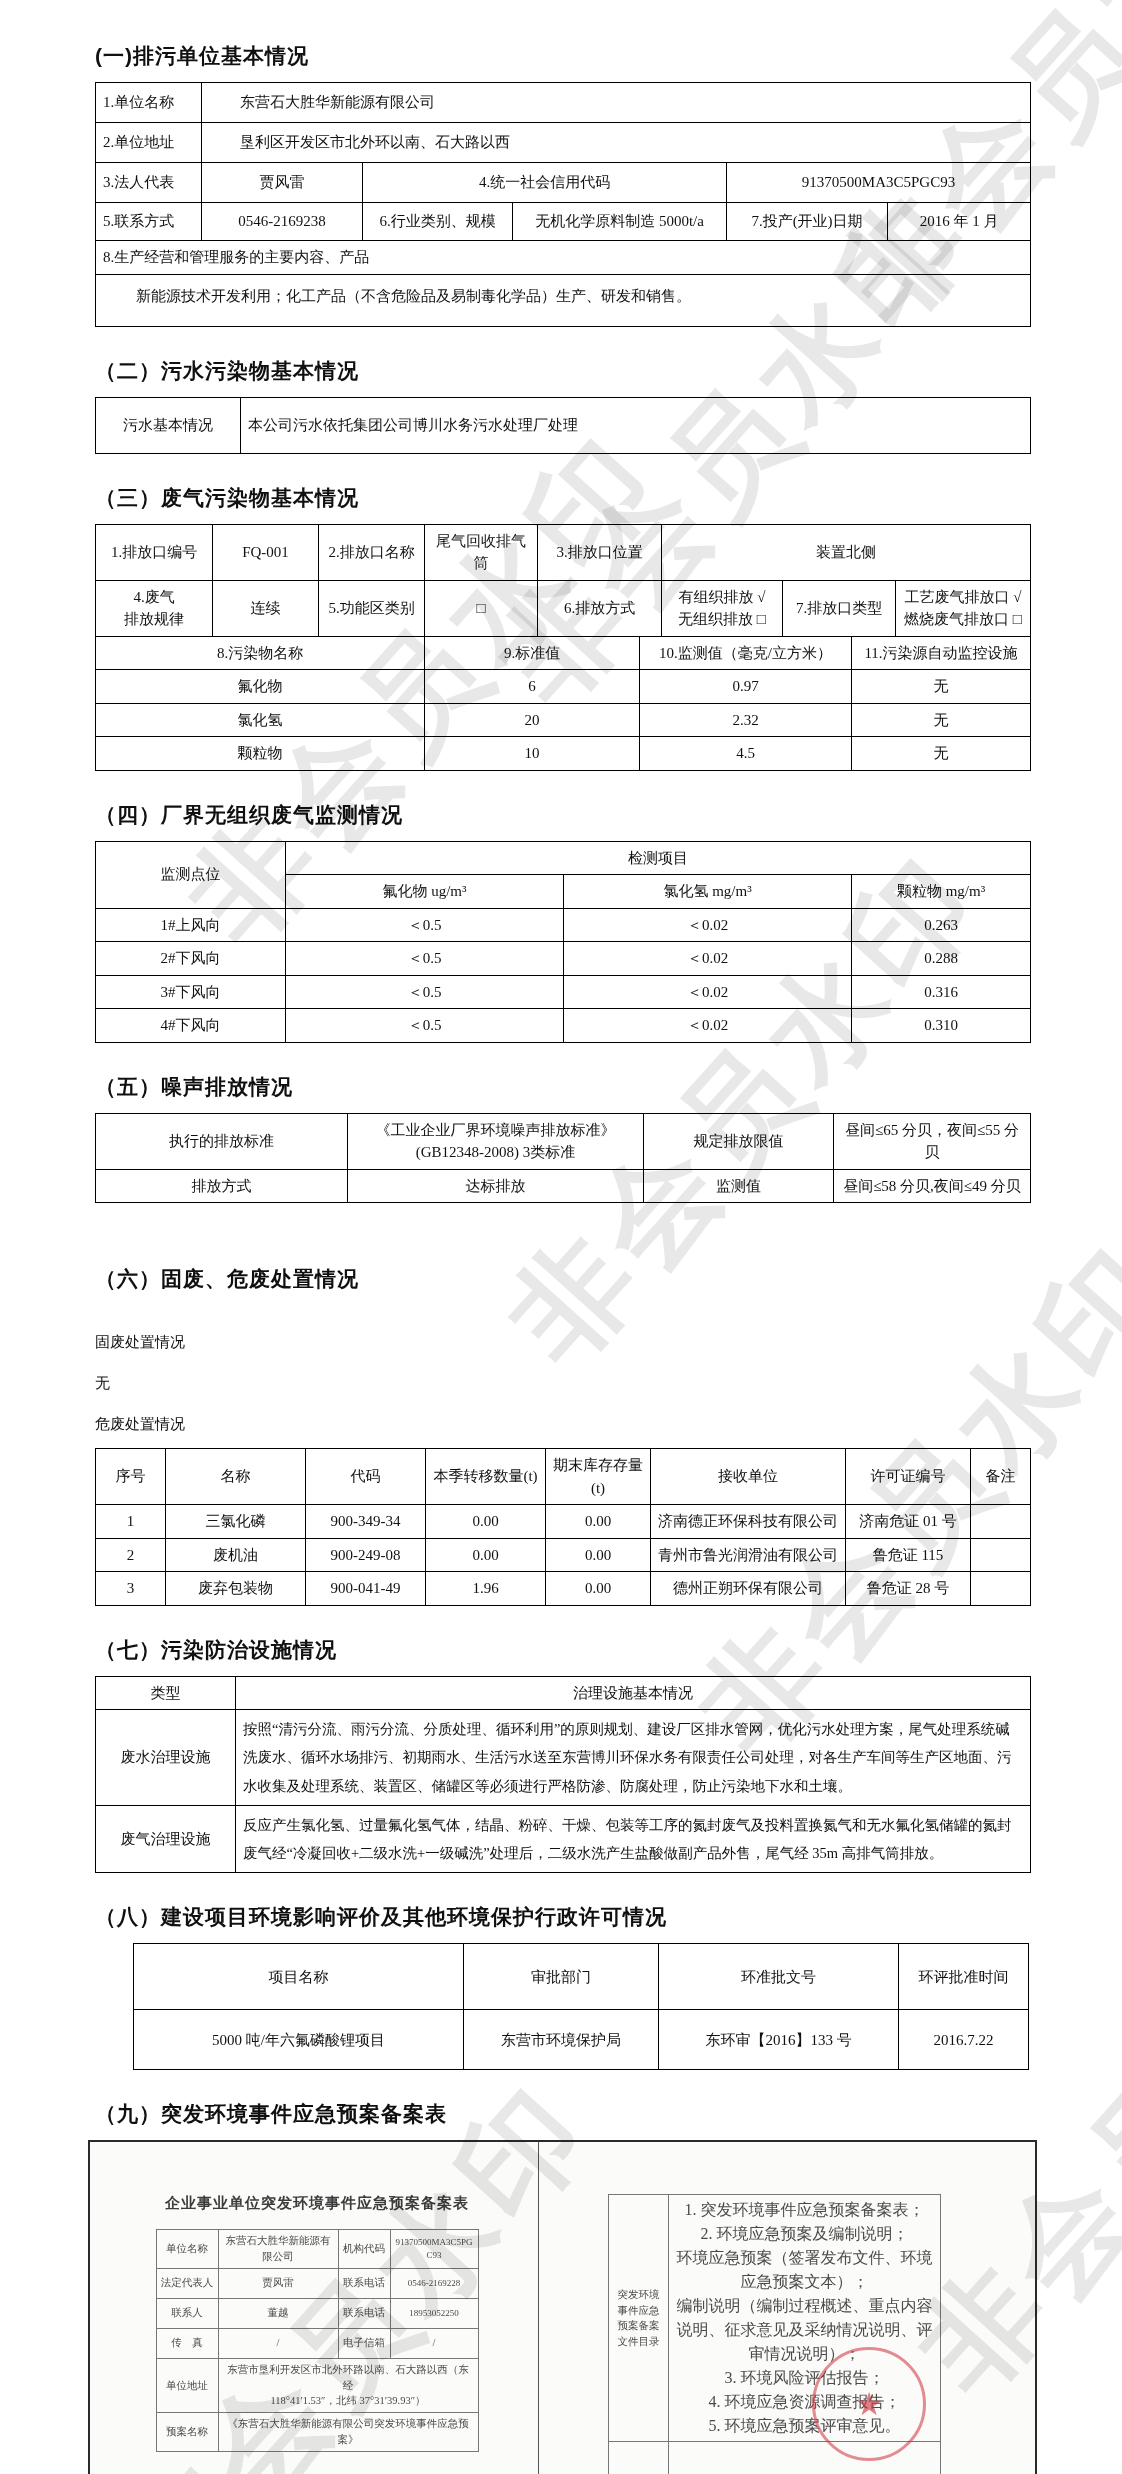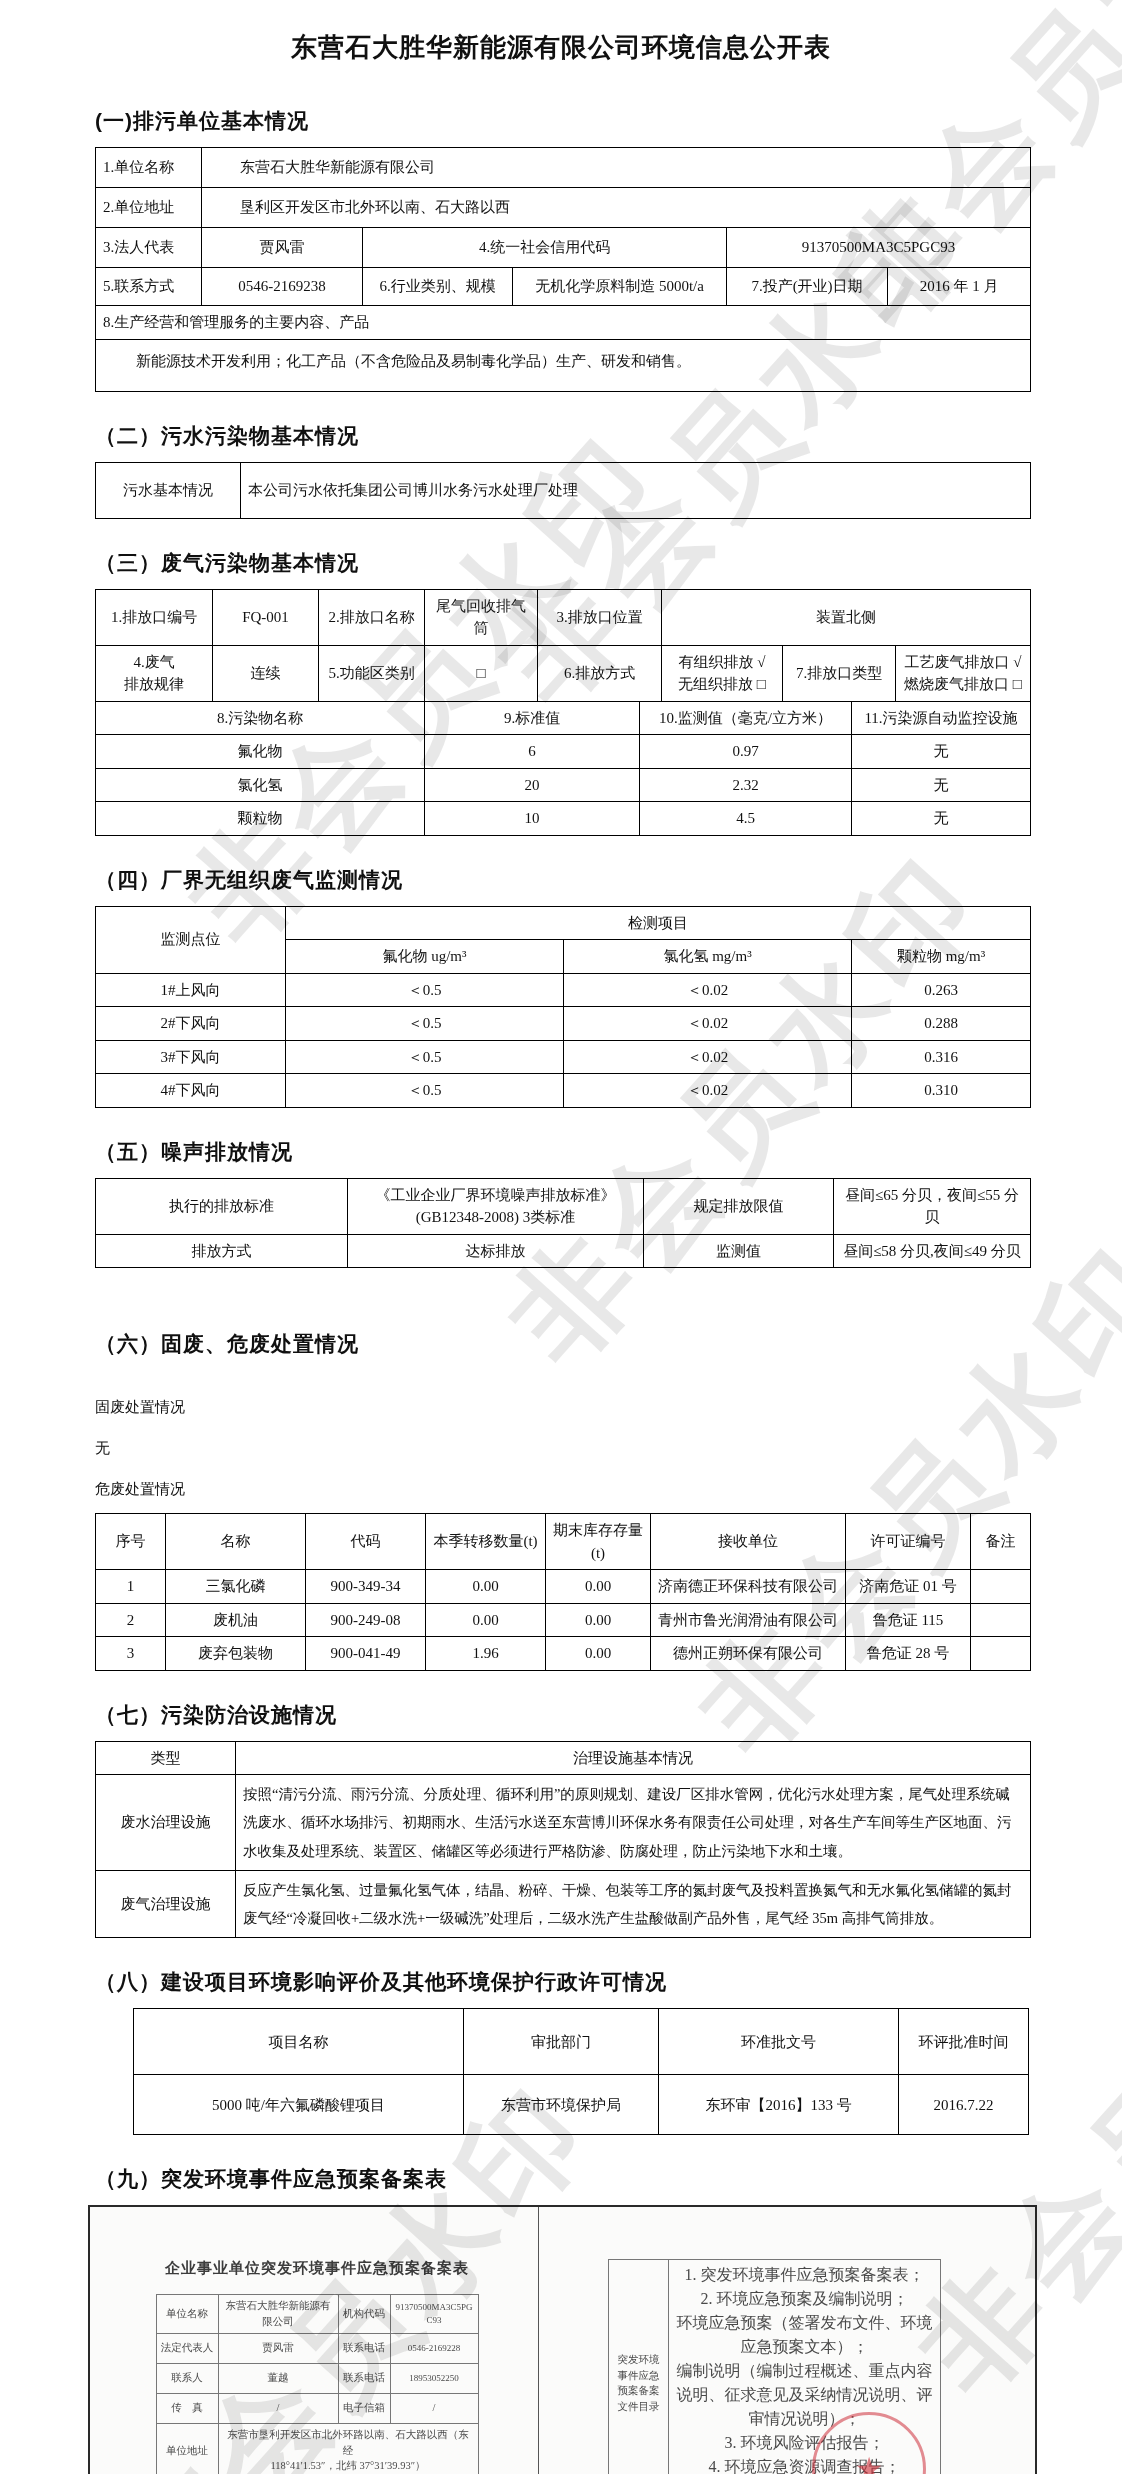--- a/index.html
+++ b/index.html
@@ -37,21 +37,20 @@
   
   .wm{position:absolute;z-index:6;font-size:118px;font-weight:bold;color:#000;opacity:0.085;
       transform:rotate(-48deg);white-space:nowrap;pointer-events:none;letter-spacing:8px;}
 </style>
 </head>
 <body>
 
 <div class="page">
   <div class="content">
 
-    <div class="doc-title">东营石大胜华新能源有限公司环境信息公开表</div>
 
     <div class="sec" style="margin-top:42px;">(一)排污单位基本情况</div>
     <table class="doc">
       <colgroup>
           <col style="width:106px">
           <col style="width:161px">
           <col style="width:150px">
           <col style="width:214px">
           <col style="width:161px">
           <col style="width:143px">

